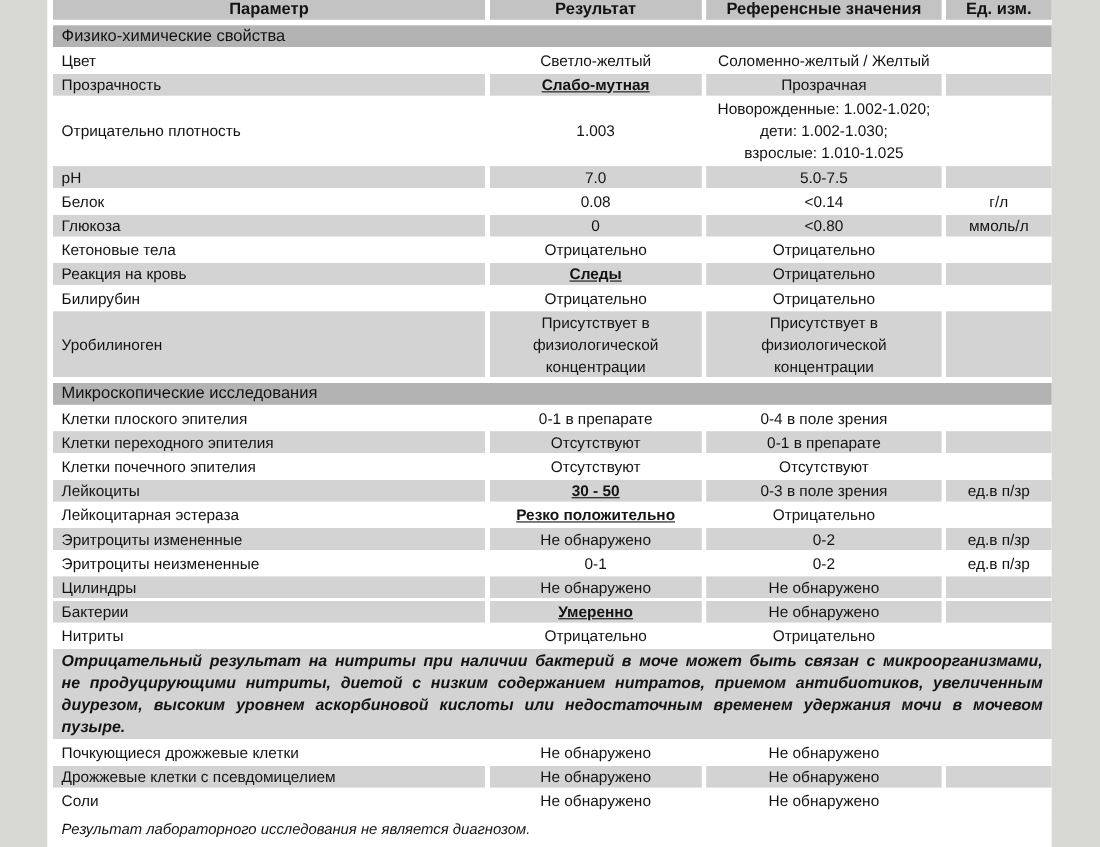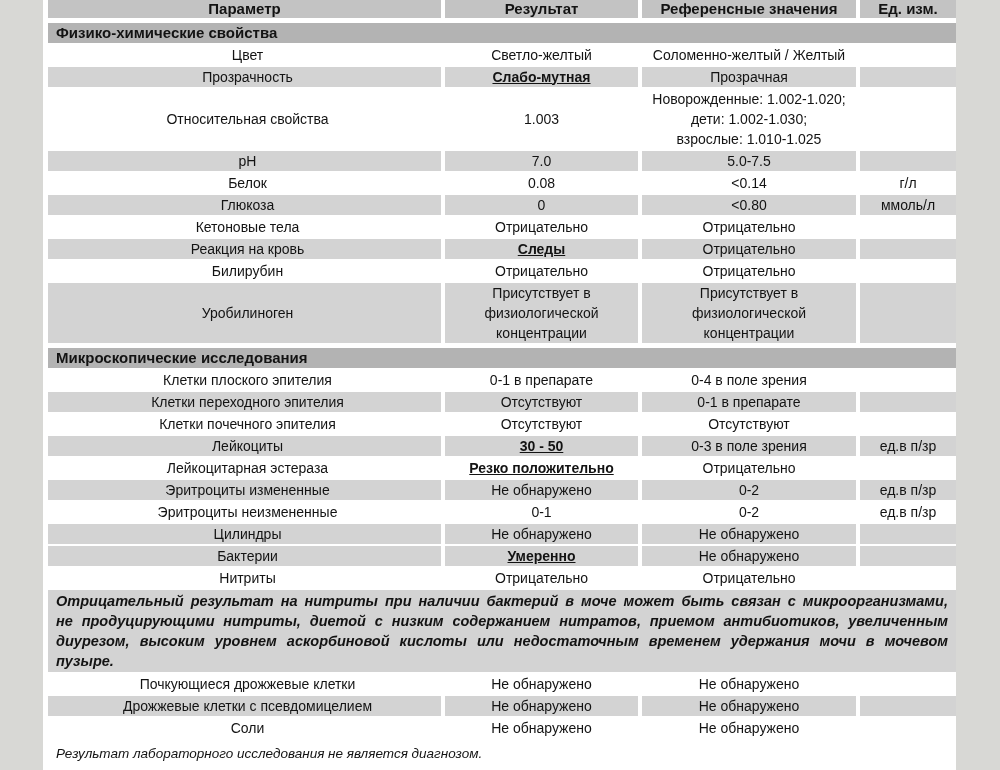--- a/index.html
+++ b/index.html
@@ -32,27 +32,27 @@
     background:var(--header-bg);
     height:20px;font-size:15px;font-weight:bold;text-align:center;
     border-bottom:5px solid #fff;
   }
   th:not(:last-child){border-right:4px solid #fff;}
   td{
     height:20px;font-size:14px;line-height:20px;
     border-bottom:2px solid #fff;
   }
   tr.gray td{background:var(--row-alt-bg);}
-  td.c-param{text-align:center;padding-left:8px;}
+  td.c-param{text-align:left;padding-left:8px;}
   td.c-param,td.c-result,td.c-ref{border-right:4px solid #fff;}
   td.c-result,td.c-ref,td.c-unit{text-align:center;white-space:pre-line;}
   td.b{font-weight:bold;text-decoration:underline;}
   tr.section-row td{
     background:var(--section-bg);
-    font-weight:bold;font-size:15px;text-align:left;padding-left:8px;
+    font-weight:normal;font-size:15px;text-align:left;padding-left:8px;
     height:19px;border-top:5px solid #fff;
   }
   td.note{
     background:var(--note-bg);
     font-style:italic;font-weight:bold;
     text-align:justify;padding:1px 8px;line-height:20px;font-size:14.5px;
     word-spacing:2px;
     margin-top:24px;
   }
   .footnotes{
@@ -90,21 +90,21 @@
           <td class="c-ref">Соломенно-желтый / Желтый</td>
           <td class="c-unit"></td>
         </tr>
         <tr class="gray">
           <td class="c-param">Прозрачность</td>
           <td class="c-result b">Слабо-мутная</td>
           <td class="c-ref">Прозрачная</td>
           <td class="c-unit"></td>
         </tr>
         <tr class="white">
-          <td class="c-param">Относительная свойства</td>
+          <td class="c-param">Отрицательно плотность</td>
           <td class="c-result">1.003</td>
           <td class="c-ref">Новорожденные: 1.002-1.020;
 дети: 1.002-1.030;
 взрослые: 1.010-1.025</td>
           <td class="c-unit"></td>
         </tr>
         <tr class="gray">
           <td class="c-param">pH</td>
           <td class="c-result">7.0</td>
           <td class="c-ref">5.0-7.5</td>

